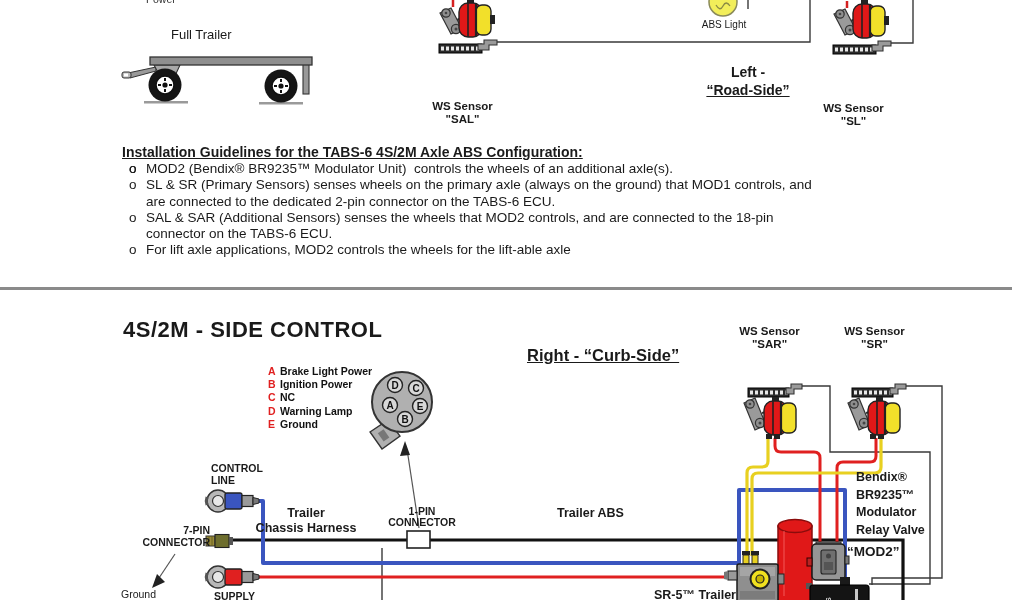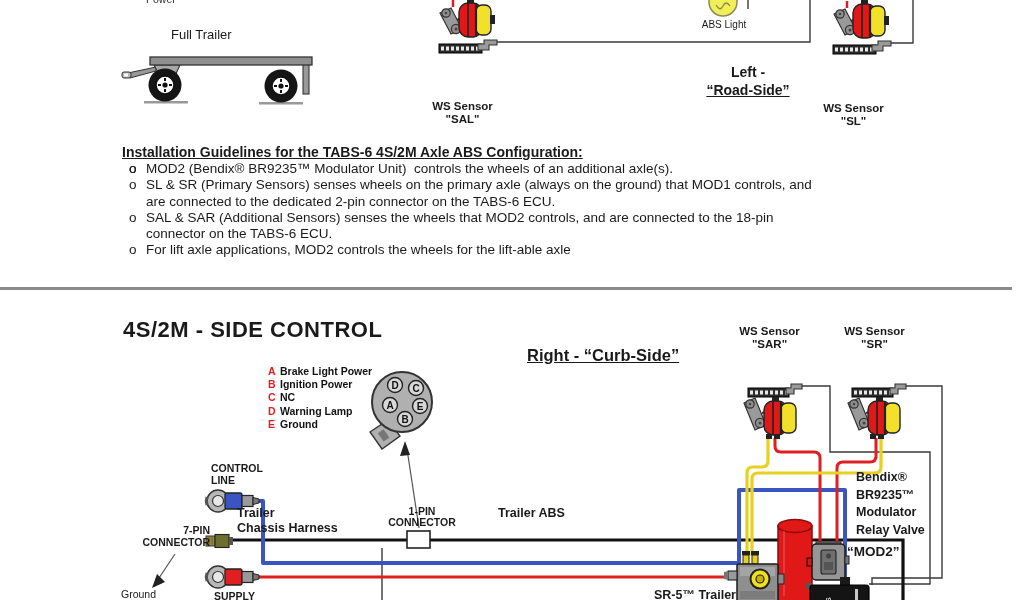--- a/index.html
+++ b/index.html
@@ -32,21 +32,21 @@
   
   .heading{left:87px;top:317px;font-weight:bold;font-size:22px;letter-spacing:.5px;margin-left:36px;}
   .legend{position:absolute;left:268px;top:365px;z-index:2;}
   .legend-row{display:flex;line-height:13.2px;font-size:10.5px;font-weight:bold;}
   .legend-key{color:#e02020;width:12px;}
   .legend-label{color:#111;}
   .small-cap{font-weight:bold;font-size:10.5px;line-height:11.5px;}
   .control-line{left:211px;top:463px;}
   .seven-pin{left:128px;top:525px;width:82px;text-align:right;}
   .five-pin{left:385px;top:506px;width:74px;text-align:center;line-height:11px;}
-  .harness-lab{font-weight:bold;font-size:12.5px;line-height:15px;text-align:left;}
+  .harness-lab{font-weight:bold;font-size:12.5px;line-height:15px;text-align:center;}
   .chassis{left:237px;top:506px;width:138px;}
   .pigtail{left:498px;top:506px;width:185px;}
   .supply{left:214px;top:591px;}
   .ground{left:121px;top:588px;font-size:10.5px;}
   .sr5{left:654px;top:588px;font-weight:bold;font-size:12.5px;}
   .bendix{left:856px;top:469px;font-weight:bold;font-size:12.5px;line-height:17.5px;}
   .mod2{left:847px;top:544px;font-weight:bold;font-size:13.5px;}
 </style>
 </head>
 <body>

